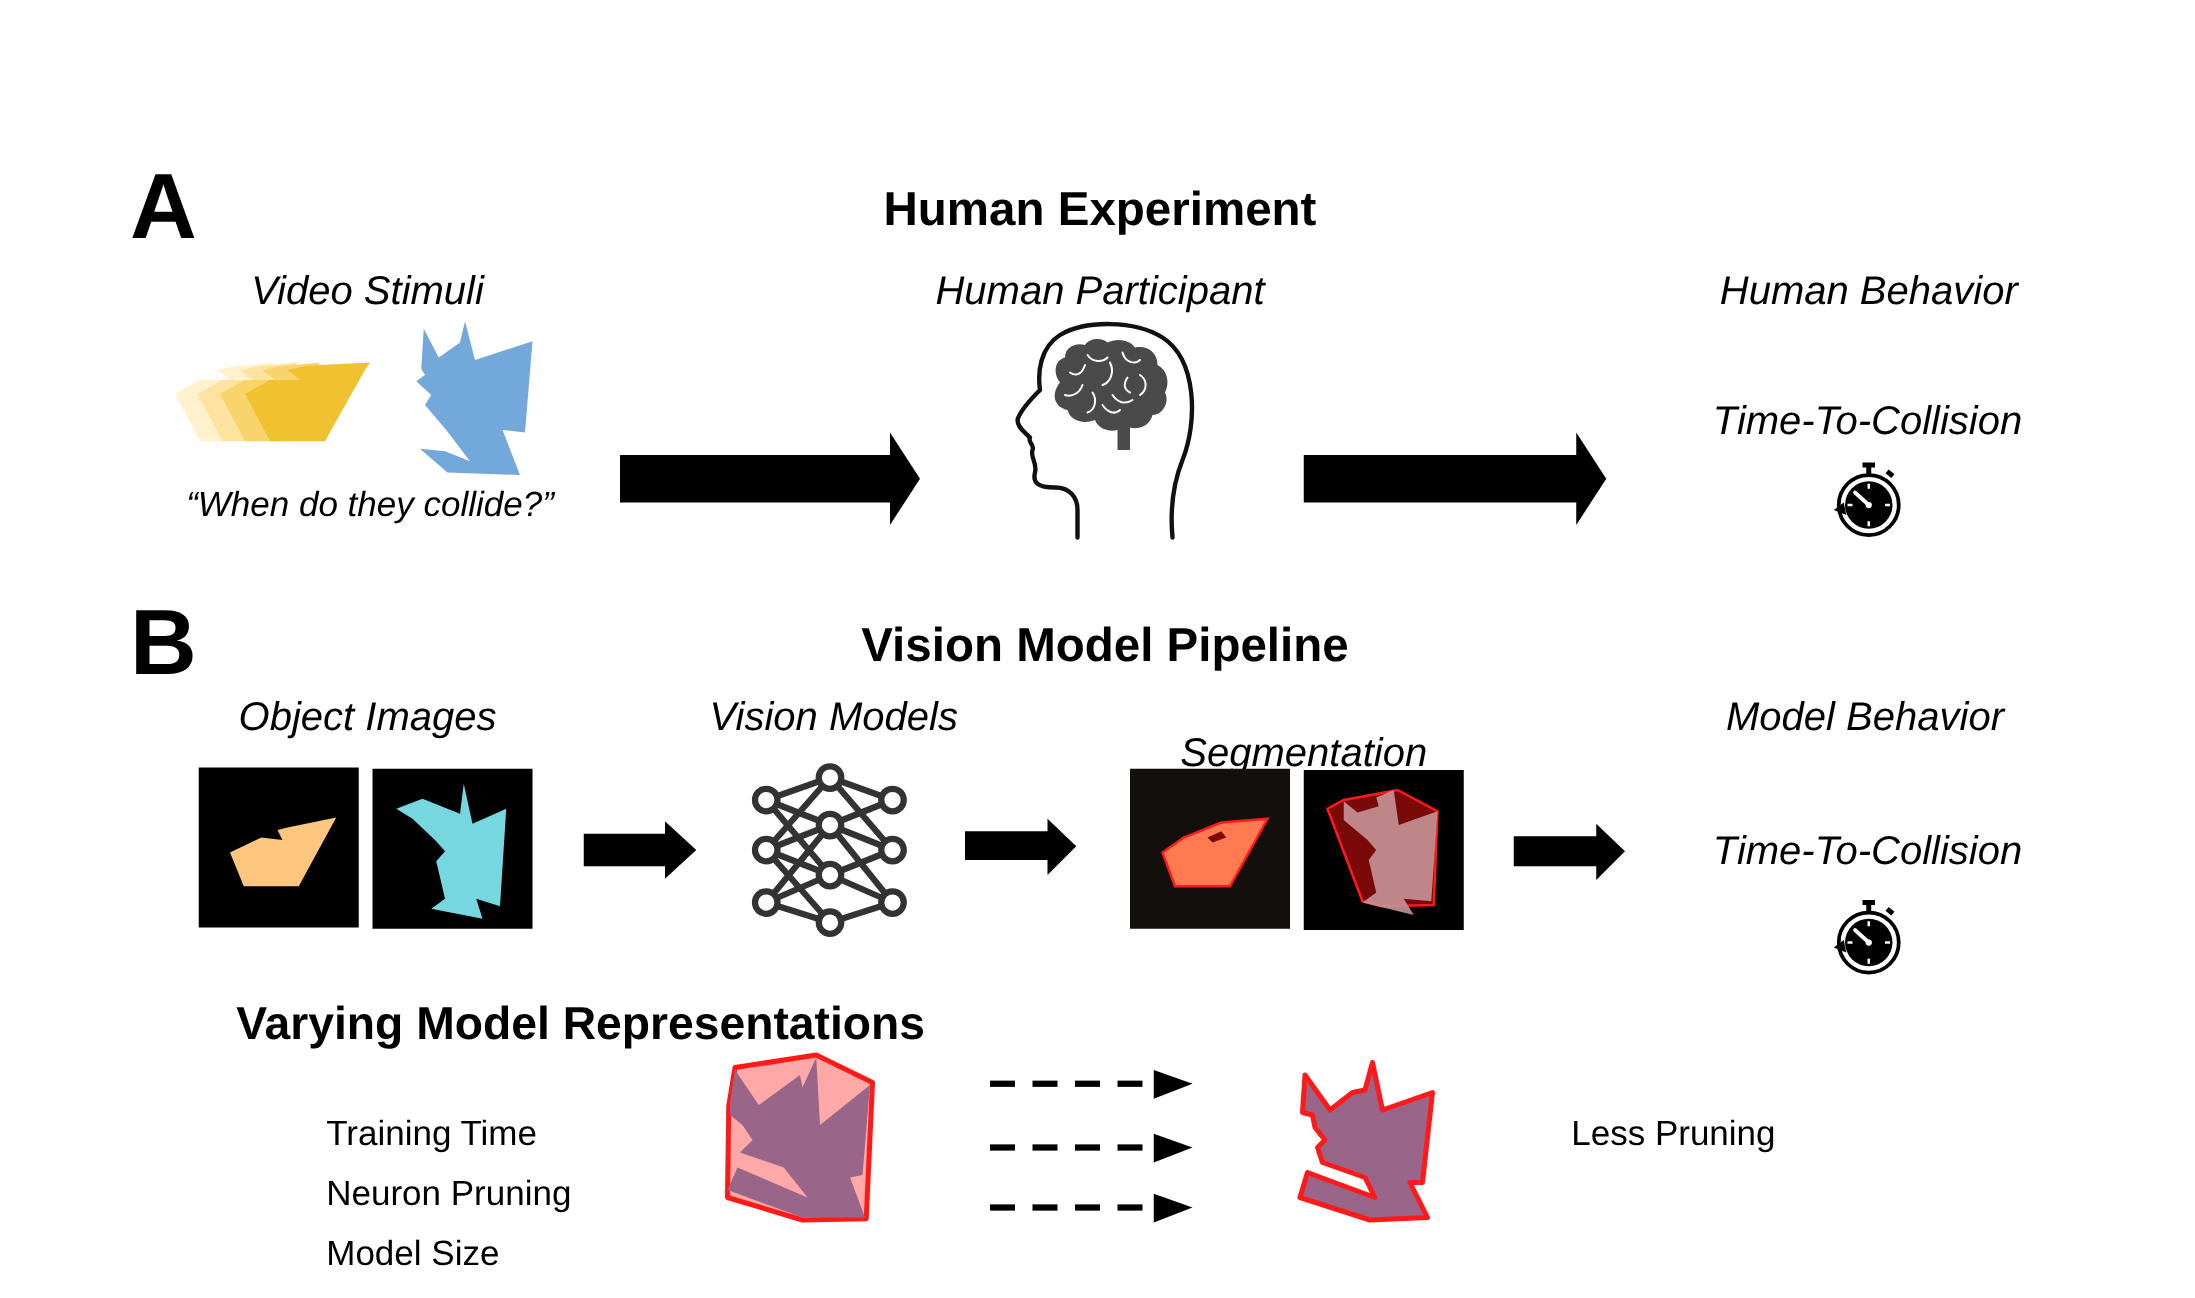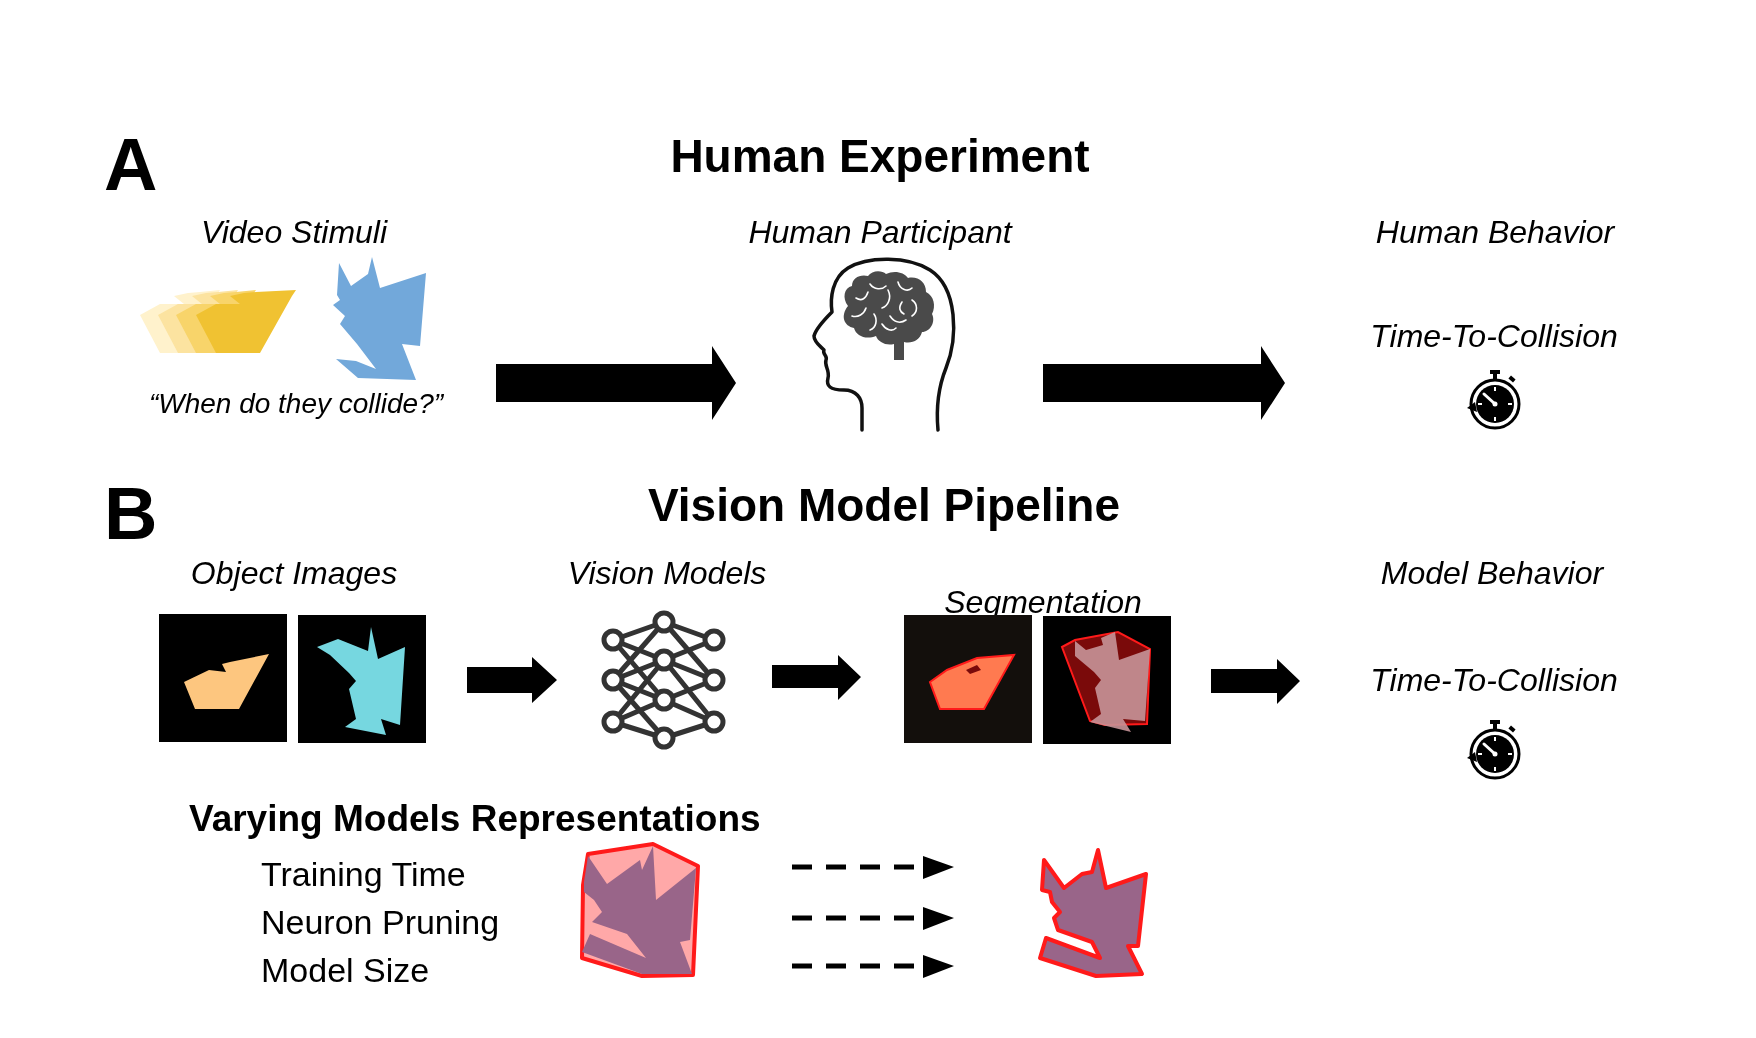--- a/index.html
+++ b/index.html
@@ -1,23 +1,23 @@
 <!DOCTYPE html>
 <html><head>
 <meta charset="utf-8">
 <style>
   html,body{margin:0;padding:0;background:#ffffff;}
   body{width:1756px;height:1038px;position:relative;overflow:hidden;font-family:"Liberation Sans",sans-serif;color:#000;}
   .abs{position:absolute;}
   .panel-letter{font-weight:bold;font-size:74px;line-height:1;}
-  .section-title{font-weight:bold;font-size:46px;line-height:1;white-space:nowrap;transform:translateX(-50%);}
+  .section-title{font-weight:bold;font-size:38px;line-height:1;white-space:nowrap;transform:translateX(-50%);margin-top:16px;}
   .stage-label{font-size:32px;line-height:1;white-space:nowrap;transform:translateX(-50%);font-style:italic;}
   .quote{font-style:italic;font-size:28px;line-height:1;white-space:nowrap;transform:translateX(-50%);}
   .sub-title{font-weight:bold;font-size:37px;line-height:1;white-space:nowrap;}
-  .list{font-size:34px;line-height:1;white-space:nowrap;}
+  .list{font-size:28px;line-height:1;white-space:nowrap;margin-top:36px;}
   .list div{height:48px;}
   svg{position:absolute;overflow:visible;}
   .imgbox{position:absolute;width:128px;height:128px;}
 </style>
 </head>
 <body>
 
 <div class="abs panel-letter" style="left:104px;top:128px;">A</div>
 <div class="abs section-title" style="left:880px;top:133px;">Human Experiment</div>
 
@@ -169,21 +169,21 @@
   <circle cx="28" cy="34" r="2.5" fill="#fff"></circle>
   <g stroke="#fff" stroke-width="2">
       <line x1="28" y1="17" x2="28" y2="21"></line>
       <line x1="28" y1="47" x2="28" y2="51"></line>
       <line x1="11" y1="34" x2="15" y2="34"></line>
       <line x1="41" y1="34" x2="45" y2="34"></line>
     </g>
   <polygon points="0,38 8,32 10,42" fill="#000"></polygon>
 </svg>
 
-<div class="abs sub-title" style="left:189px;top:800px;">Varying Models Representations</div>
+<div class="abs sub-title" style="left:189px;top:800px;">Varying Model Representations</div>
 
 <div class="abs list" style="left:261px;top:857px;">
   <div>Training Time</div>
   <div>Neuron Pruning</div>
   <div>Model Size</div>
 </div>
 
 <svg style="left:580px;top:842px;" width="122" height="138" viewBox="0 0 122 138">
   <polygon points="8,12 73,2 118,24 113,133 62,134 2,116 3,43" fill="#FFA8A8" stroke="#FF1A1A" stroke-width="4" stroke-linejoin="round"></polygon>
   <polygon points="8,14 27,42 60,18 62,28 73,4 76,58 116,26 110,98 100,100 112,132 62,132 2,110 10,92 66,116 47,92 12,80 22,70 14,58 4,50 4,40" fill="#996589"></polygon>
@@ -215,13 +215,14 @@
       <line x1="102" y1="11" x2="122" y2="11"></line>
     </g>
   <polygon points="131,0 162,11 131,23" fill="#000"></polygon>
 </svg>
 
 <svg style="left:1036px;top:846px;" width="120" height="134" viewBox="0 0 120 134">
   <polygon points="8,14 28,42 46,28 56,26 62,4 70,42 110,28 102,100 92,100 106,128 60,130 4,112 10,92 64,112 56,96 22,84 18,72 24,66 16,56 14,46 6,44" fill="#996589" stroke="#FF1A1A" stroke-width="4" stroke-linejoin="round"></polygon>
 </svg>
 
 <div class="abs list" style="left:1257px;top:857px;">
+  <div>Less Pruning</div>
 </div>
 
 </body></html>

